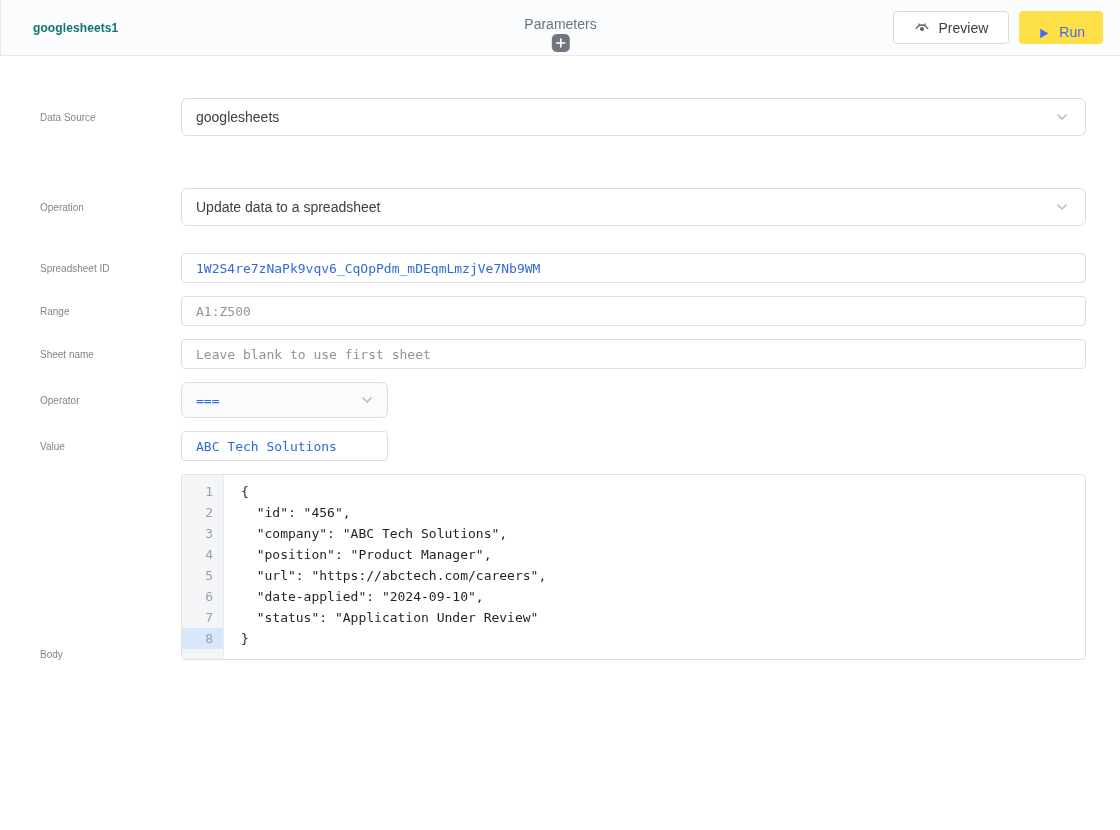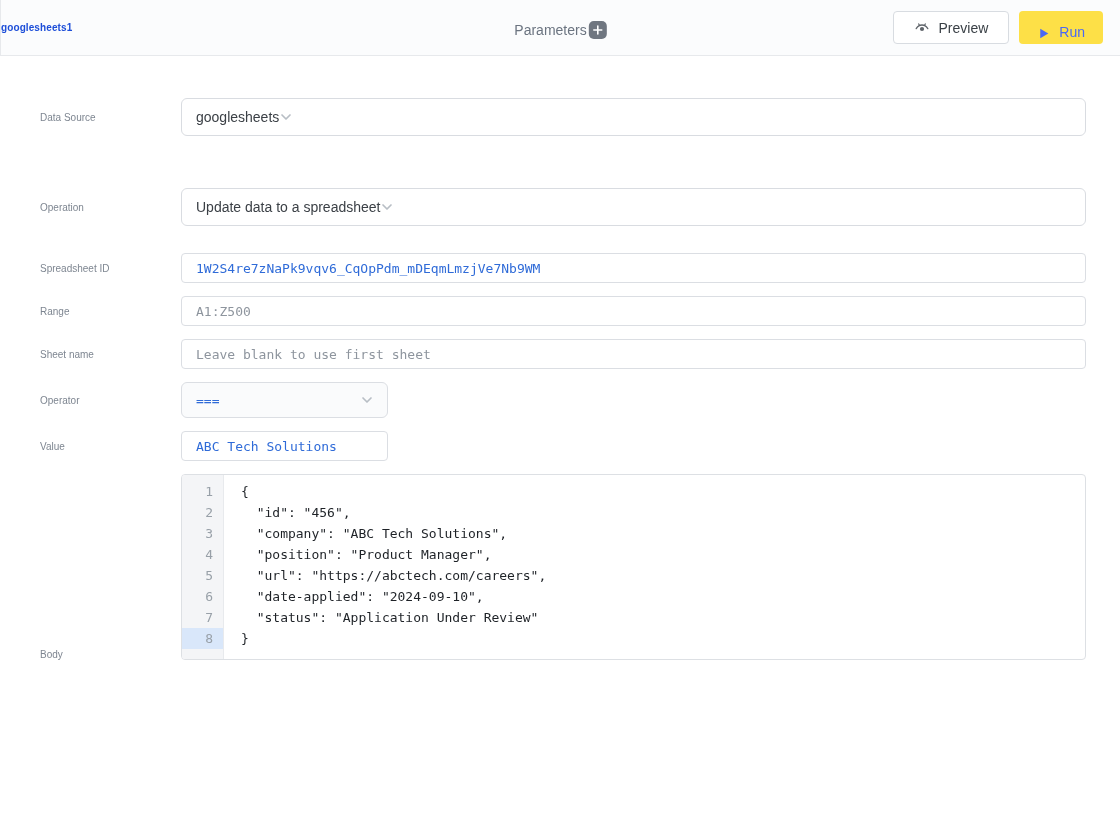--- a/index.html
+++ b/index.html
@@ -11,27 +11,27 @@
   
   .topbar {
     height: 56px; flex: none;
     background: #fbfcfd;
     border-bottom: 1px solid #e7e9ec;
     border-left: 1px solid #e7e9ec;
     display: flex; align-items: center;
     position: relative;
   }
   .topbar-title {
-    font-size: 10px; font-weight: 600; color: #1d4ed8;
+    margin-left: 32px; font-size: 12px; font-weight: 600; color: #0f766e;
     letter-spacing: 0.1px;
   }
   .topbar-center {
-    position: absolute; left: 50%; top: 2px; height: 100%;
+    position: absolute; left: 50%; top: 16px; height: 100%;
     transform: translateX(-50%);
-    display: flex; align-items: center; gap: 2px;
+    display: flex; align-items: center; gap: 2px; flex-direction: column;
   }
   .params-label { font-size: 14px; color: #6b7480; }
   .plus-btn {
     width: 18px; height: 18px; border: none; border-radius: 5px;
     background: #6f7680; display: flex; align-items: center; justify-content: center;
     cursor: pointer; padding: 0;
   }
   .topbar-actions { margin-left: auto; margin-right: 17px; display: flex; gap: 10px; }
   .btn {
     height: 33px; border-radius: 4px; display: flex; align-items: center;
@@ -44,21 +44,21 @@
   .main { flex: 1; padding: 42px 34px 0 40px; background: #fff; overflow: hidden; }
   .row { display: flex; align-items: center; }
   .row-label { width: 141px; flex: none; font-size: 10px; color: #7e8691; }
   .mb-lg { margin-bottom: 52px; }
   .mb-md { margin-bottom: 27px; }
   .mb-sm { margin-bottom: 13px; }
 
   .dropdown {
     flex: 1; height: 38px; background: #fff;
     border: 1px solid #d9dce1; border-radius: 6px;
-    display: flex; align-items: center; justify-content: flex-start;
+    display: flex; align-items: center; justify-content: space-between;
     padding: 0 16px 0 14px; font-size: 14px; color: #3b4046; cursor: pointer;
   }
 
   .text-input {
     flex: 1; height: 30px; background: #fff;
     border: 1px solid #dbdee3; border-radius: 4px;
     padding: 0 14px;
     font-family: "DejaVu Sans Mono", monospace; font-size: 13px;
     color: #2f6bd8; outline: none; min-width: 0;
   }

